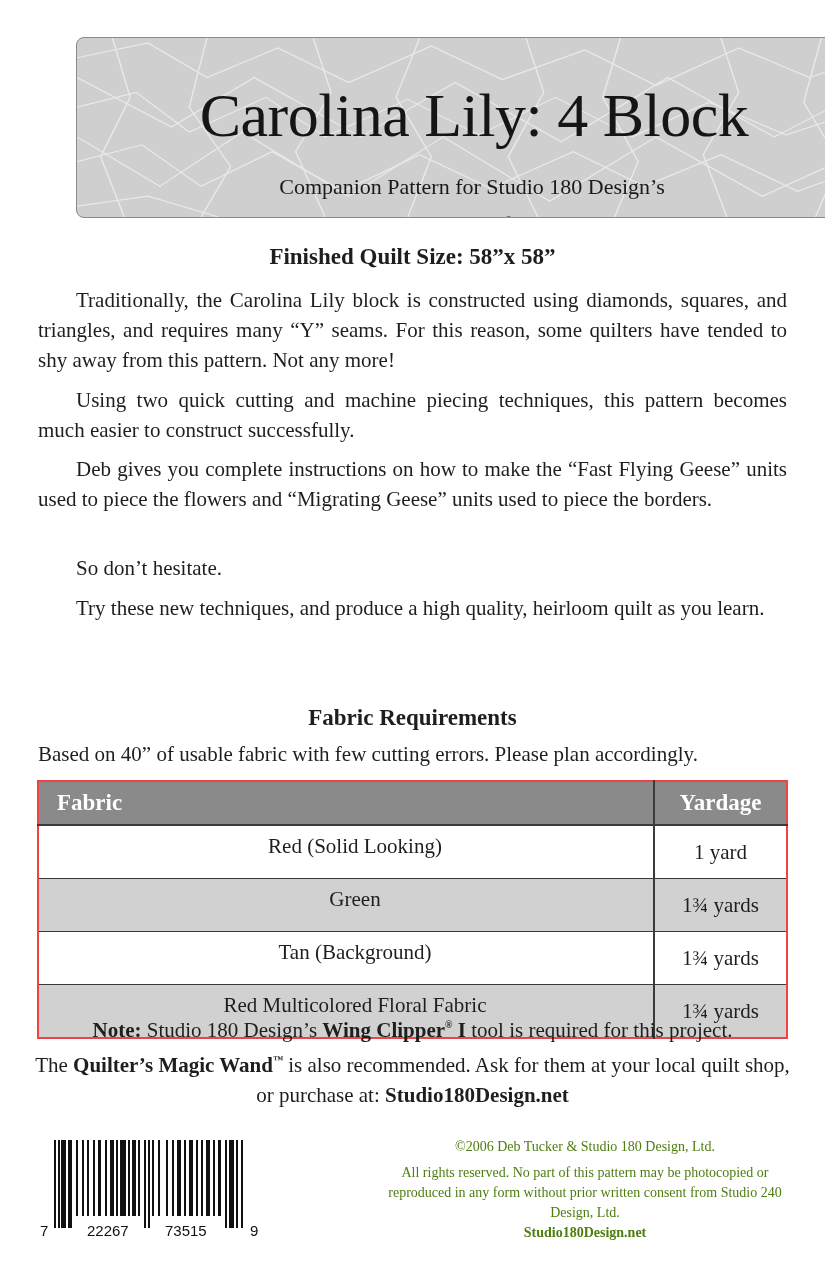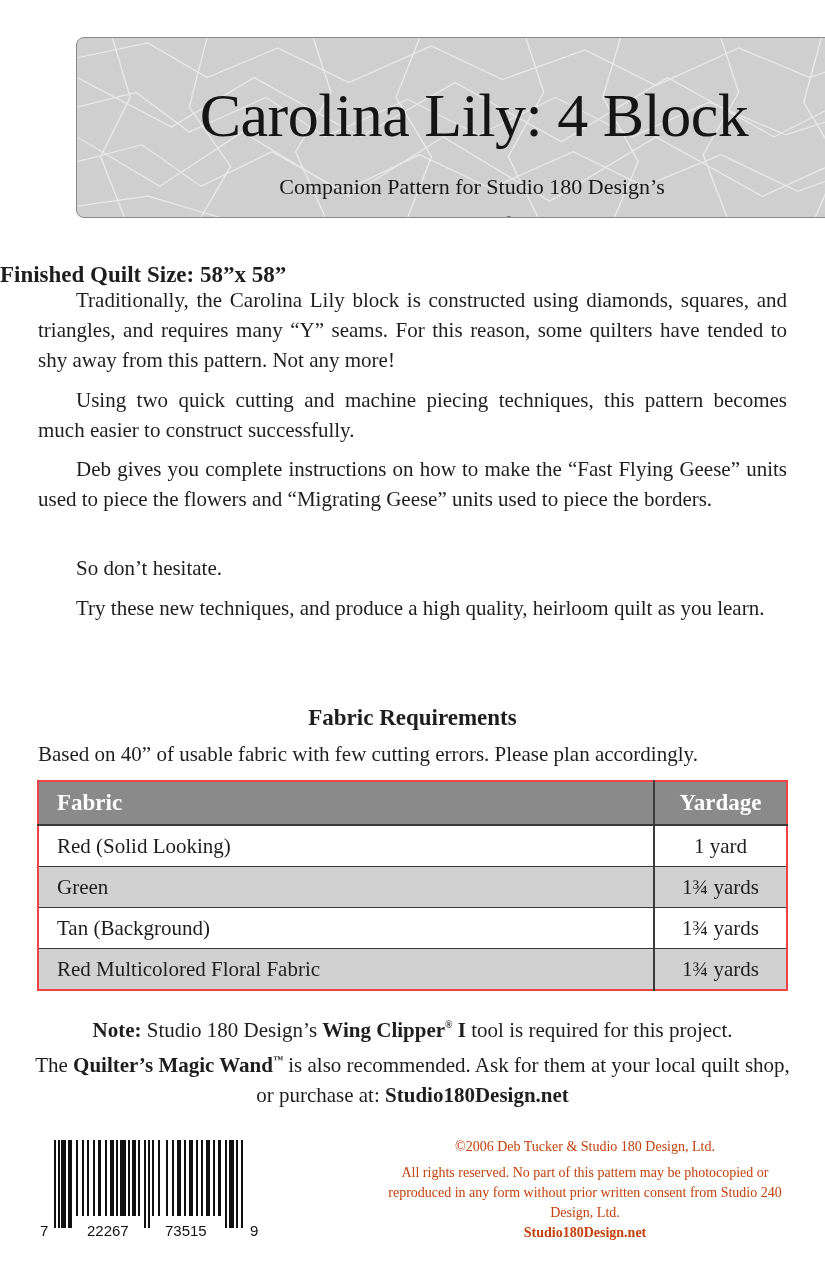--- a/index.html
+++ b/index.html
@@ -60,23 +60,23 @@
       line-height: 24px;
       color: #1a1a1a;
     }
     .header-sub2 b { font-weight: bold; }
     .header-sub2 sup { font-size: 11px; vertical-align: 9px; font-weight: bold; }
 
     .quilt-size {
       position: absolute;
       left: 0; right: 0;
       top: 244px;
+      text-align: center;
       font-size: 23px;
       font-weight: bold;
-      margin-top: 18px;
     }
     .body-text {
       position: absolute;
       left: 38px;
       width: 749px;
       font-size: 21px;
       line-height: 30px;
       text-align: justify;
     }
     .body-text p {
@@ -126,22 +126,23 @@
       border-bottom: 2px solid #3a3a3a;
     }
     table.fabric-table th.col-yard {
       text-align: center;
       padding: 0;
       width: 131px;
       border-left: 2px solid #3a3a3a;
     }
     table.fabric-table td {
       height: 40px;
-      padding: 0 0 0 18px;
+      padding: 0 0 12px 18px;
       border-bottom: 1.5px solid #3a3a3a;
+      text-align: center;
     }
     table.fabric-table td.col-yard {
       text-align: center;
       padding: 0;
       border-left: 2px solid #3a3a3a;
       margin-top: 37px;
     }
     table.fabric-table tr.alt td { background: #d1d1d1; }
     table.fabric-table tr.white td { background: #ffffff; }
 
@@ -174,21 +175,21 @@
     }
 
     .copyright {
       position: absolute;
       left: 370px;
       width: 430px;
       top: 1137px;
       text-align: center;
       font-size: 14px;
       line-height: 20px;
-      color: #c2410c;
+      color: #4d7c0f;
     }
     .copyright .c1 { margin-bottom: 6px; }
     .copyright .site { font-weight: bold; }
   </style>
 </head>
 <body>
 
 <div class="header-box">
   <svg class="pattern" viewBox="0 0 672 181" preserveAspectRatio="none">
     <g stroke="#ececec" stroke-width="1.2" fill="none" opacity="0.9">

